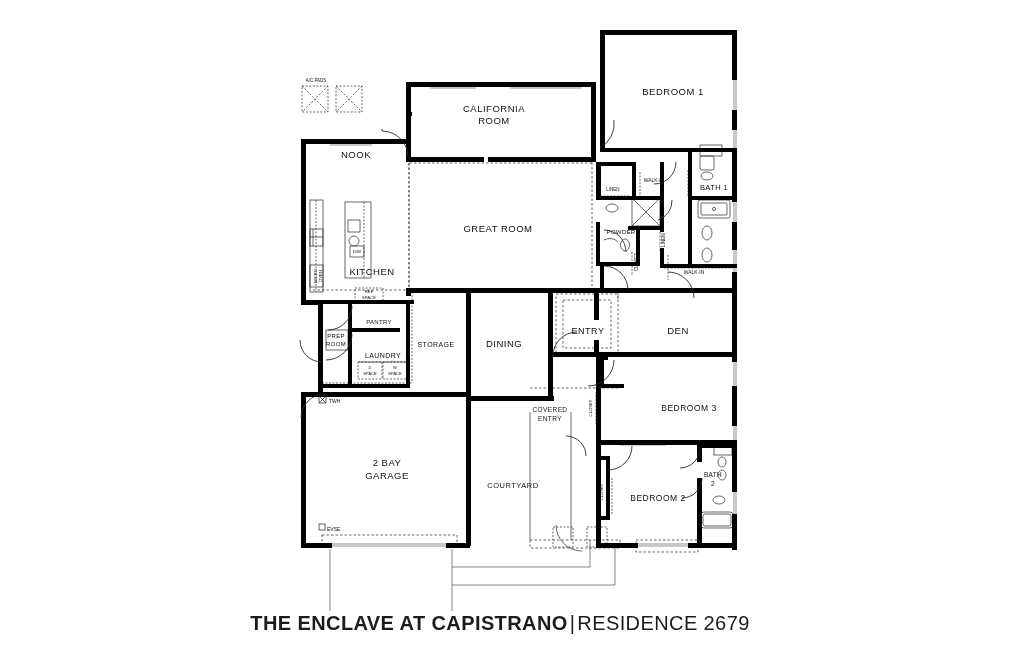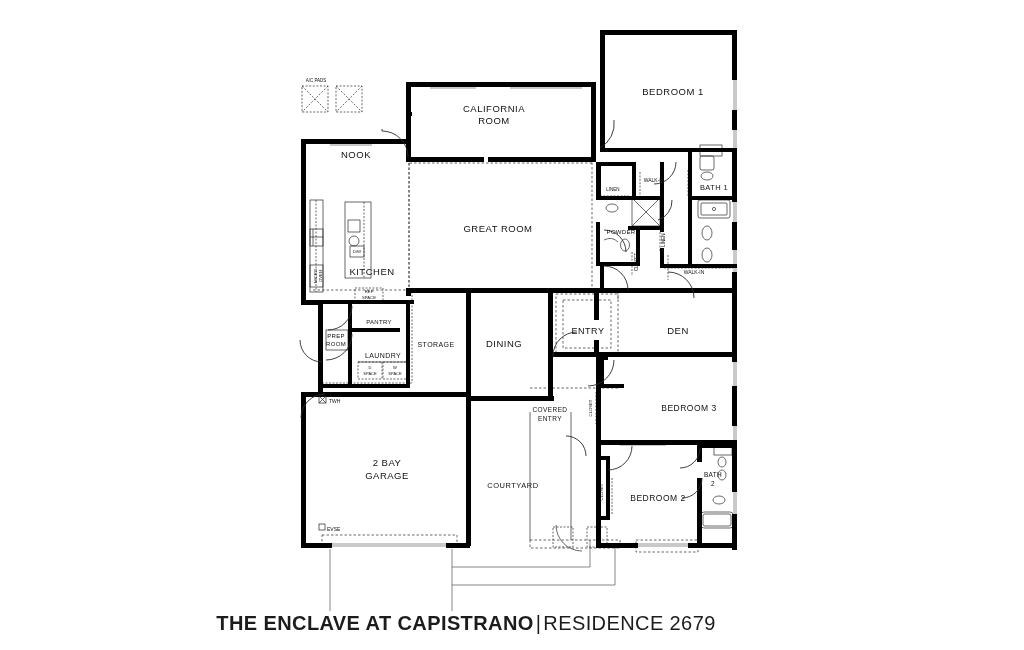--- a/index.html
+++ b/index.html
@@ -5,20 +5,21 @@
   html,body{margin:0;padding:0;background:#ffffff;}
   body{
     width:1024px;height:650px;overflow:hidden;position:relative;
     font-family:"Liberation Sans","DejaVu Sans",sans-serif;
     color:#1a1a1a;
   }
   #plan-canvas{position:absolute;left:0;top:0;width:1024px;height:650px;}
   .title-bar{
     position:absolute;left:0;top:612px;width:932px;
     text-align:center;
+    padding-left:34px;
   }
   .title-text{
     font-family:"Liberation Sans","DejaVu Sans",sans-serif;
     font-size:20px;letter-spacing:0.4px;color:#1c1c1c;
     white-space:nowrap;
   }
   .title-text .bold{font-weight:bold;}
   .title-text .sep{font-weight:normal;padding:0 2px;}
   .title-text .reg{font-weight:normal;}
   svg text{font-family:"Liberation Sans","DejaVu Sans",sans-serif;fill:#111111;}

